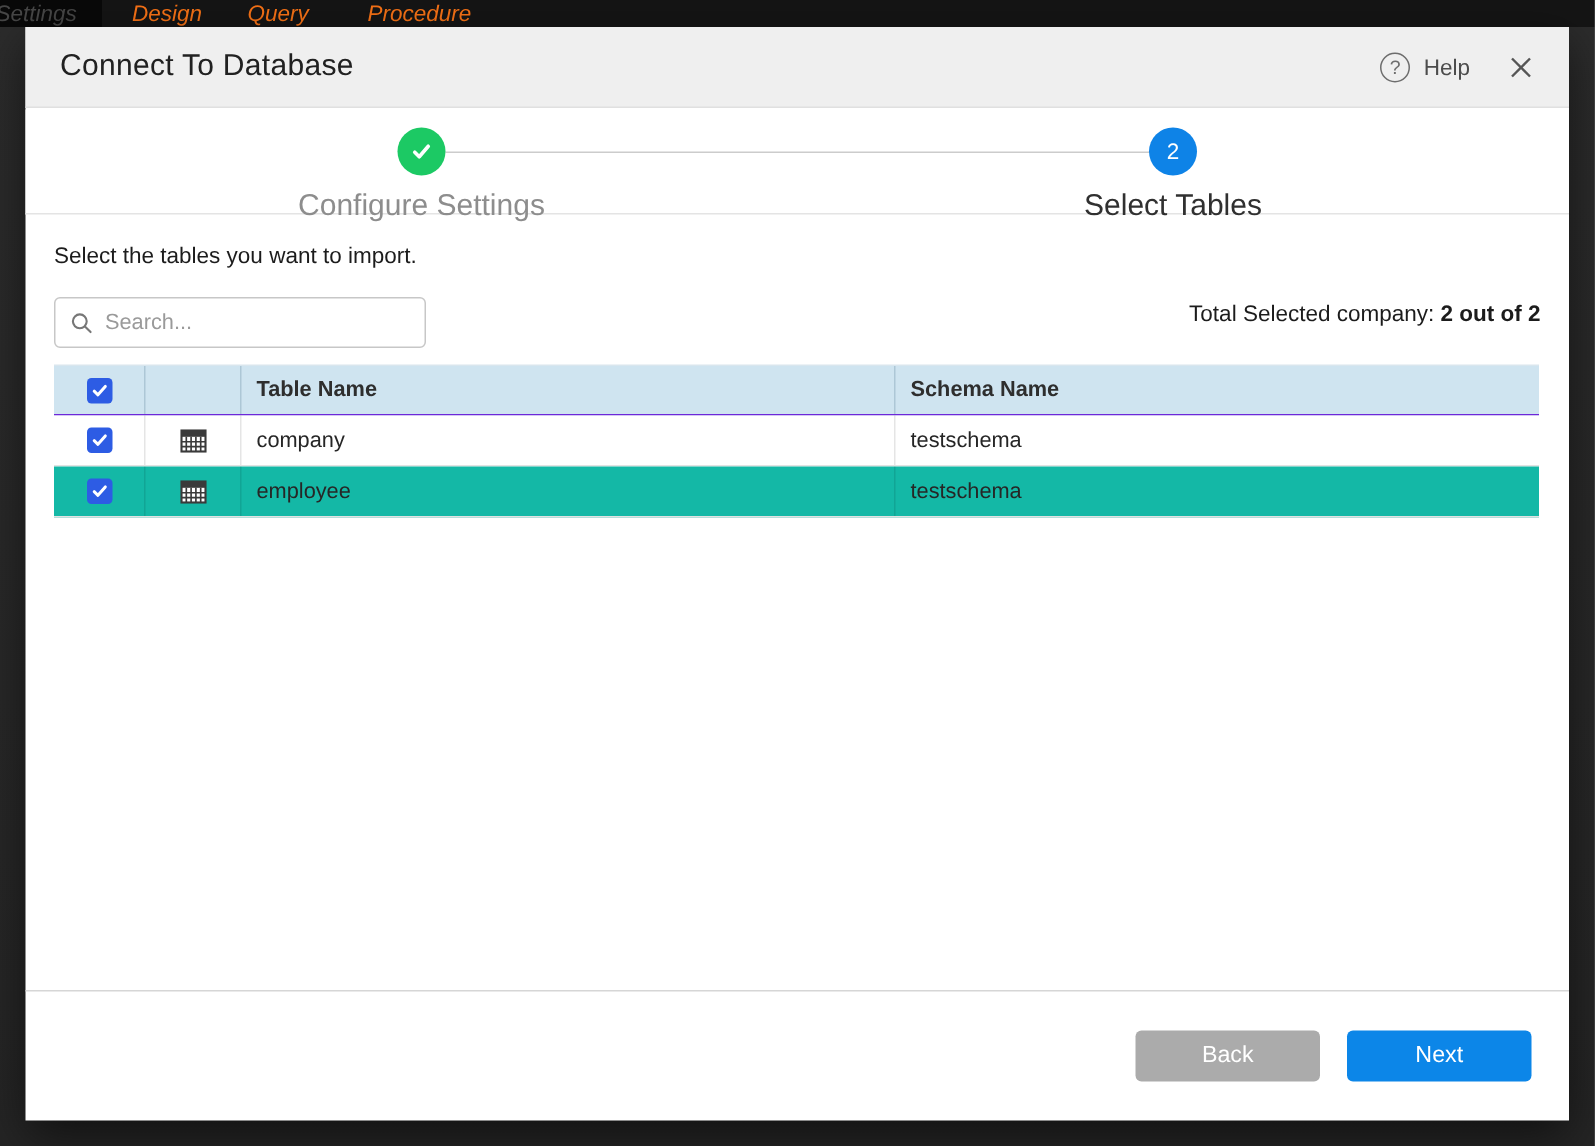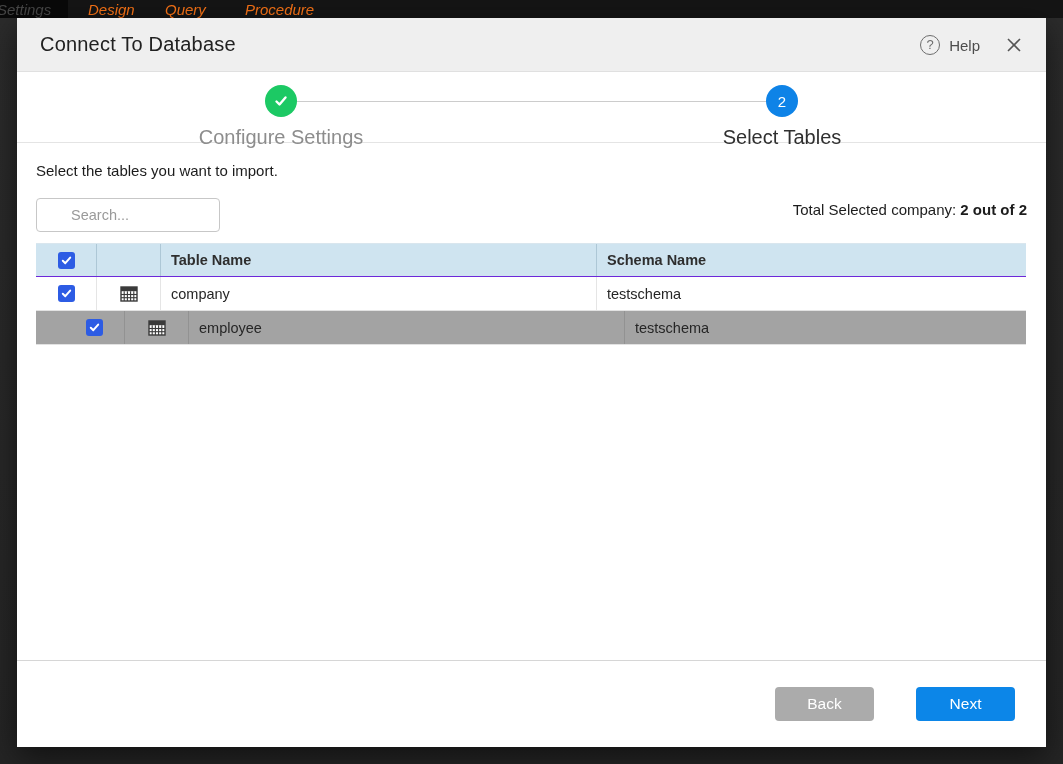--- a/index.html
+++ b/index.html
@@ -79,23 +79,23 @@
   .step-label { margin-top: 9px; font-size: 20px; }
   .step-label.done-label { color: #8d8d8d; }
   .step-label.active-label { color: #303030; }
   
   .step { top: 67px; }
   
   .instruction {
     position: absolute; left: 19px; top: 144px; font-size: 15px; color: #1c1c1c;
   }
   .search-box {
-    position: absolute; left: 19px; top: 180px; width: 184px; height: 34px;
+    position: absolute; left: 19px; top: 180px; width: 248px; height: 34px;
     border: 1px solid #c7c7c7; border-radius: 4px; background: #ffffff;
-    display: flex; align-items: center; padding: 0 10px; gap: 24px;
+    display: flex; align-items: center; padding: 0 10px; gap: 8px;
   }
   .search-box input {
     border: none; outline: none; flex: 1; font-size: 14.5px;
     font-family: "Liberation Sans", sans-serif; color: #333; background: transparent;
   }
   .search-box input::placeholder { color: #9a9a9a; }
   .total-line {
     position: absolute; right: 19px; top: 183px; font-size: 15px; color: #1c1c1c;
   }
   .total-line b { font-weight: 700; text-align: right; }
@@ -108,40 +108,40 @@
     display: grid; grid-template-columns: 61px 64px 436px 1fr;
     align-items: stretch;
   }
   .tbl-row.head {
     background: #cfe4f0; height: 33px;
     font-weight: 700; font-size: 14.5px; color: #2e2e2e;
     border-bottom: 1px solid #6d28d9;
   }
   .tbl-row.body { height: 34px; font-size: 14.5px; color: #262626; border-bottom: 1px solid #e2e2e2; cursor: pointer; }
   .tbl-row.body.odd { background: #ffffff; }
-  .tbl-row.body.even { background: #a3a3a3; padding-left: 28px; }
+  .tbl-row.body.even { background: #14b8a6; }
   .cell { display: flex; align-items: center; border-right: 1px solid rgba(0,0,0,0.10); overflow: hidden; }
   .cell.last { border-right: none; }
   .cell.center { justify-content: center; }
   .cell.text { padding-left: 10px; }
   .tbl-row.head .cell { border-right: 1px solid rgba(70,110,135,0.25); }
   .tbl-row.head .cell.last { border-right: none; }
   
   .cbx {
     width: 17px; height: 17px; border-radius: 3px; background: #2d5ce4;
     display: flex; align-items: center; justify-content: center; cursor: pointer;
   }
   
   .footer-divider {
     position: absolute; left: 0; right: 0; top: 642px; height: 1px; background: #d6d6d6;
   }
   .btn {
-    position: absolute; top: 669px; width: 99px; height: 34px;
+    position: absolute; top: 669px; width: 123px; height: 34px;
     border: none; border-radius: 4px; font-size: 15.5px; color: #ffffff;
-    font-family: "Liberation Sans", sans-serif; cursor: pointer; margin-left: 18px;
+    font-family: "Liberation Sans", sans-serif; cursor: pointer;
   }
   .btn-back { left: 740px; background: #ababab; }
   .btn-next { left: 881px; background: #0c86e8; }
 </style>
 </head>
 <body>
 
 <div class="topbar">
   <div class="active-tab-bg"></div>
   <span class="menu-item m0">Settings</span>

